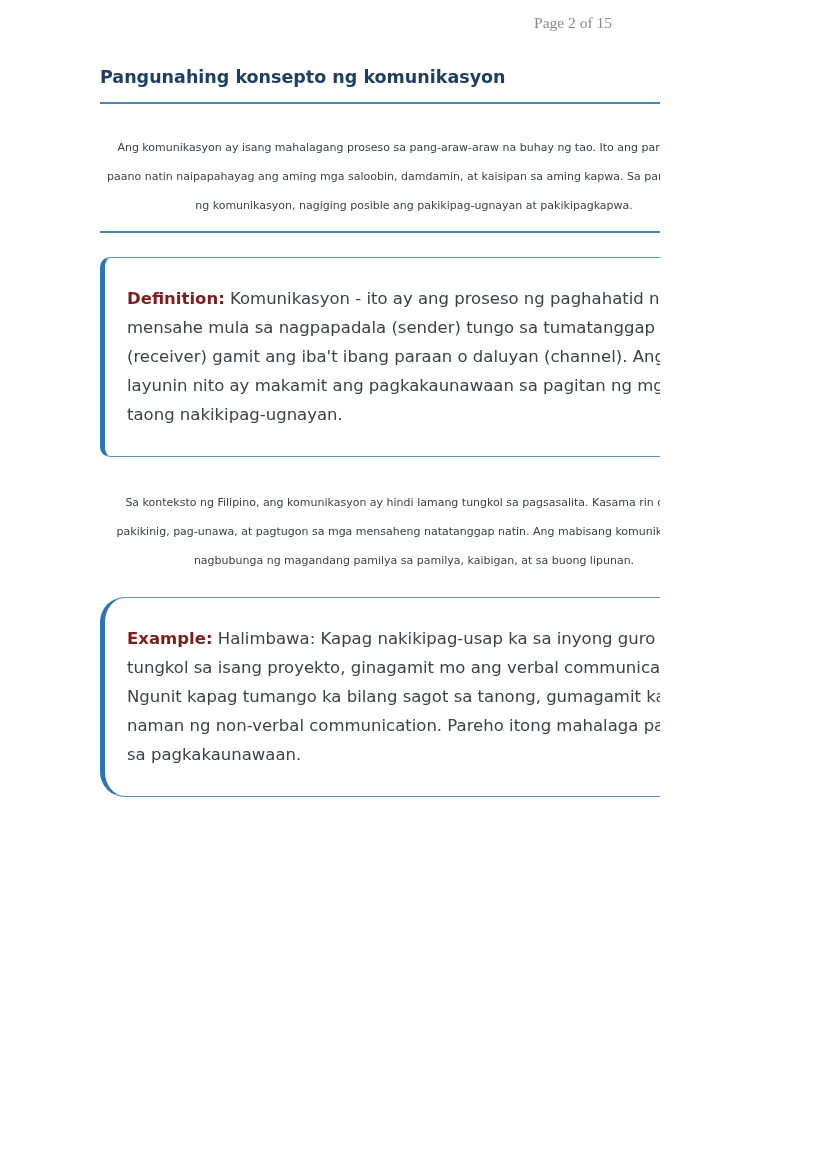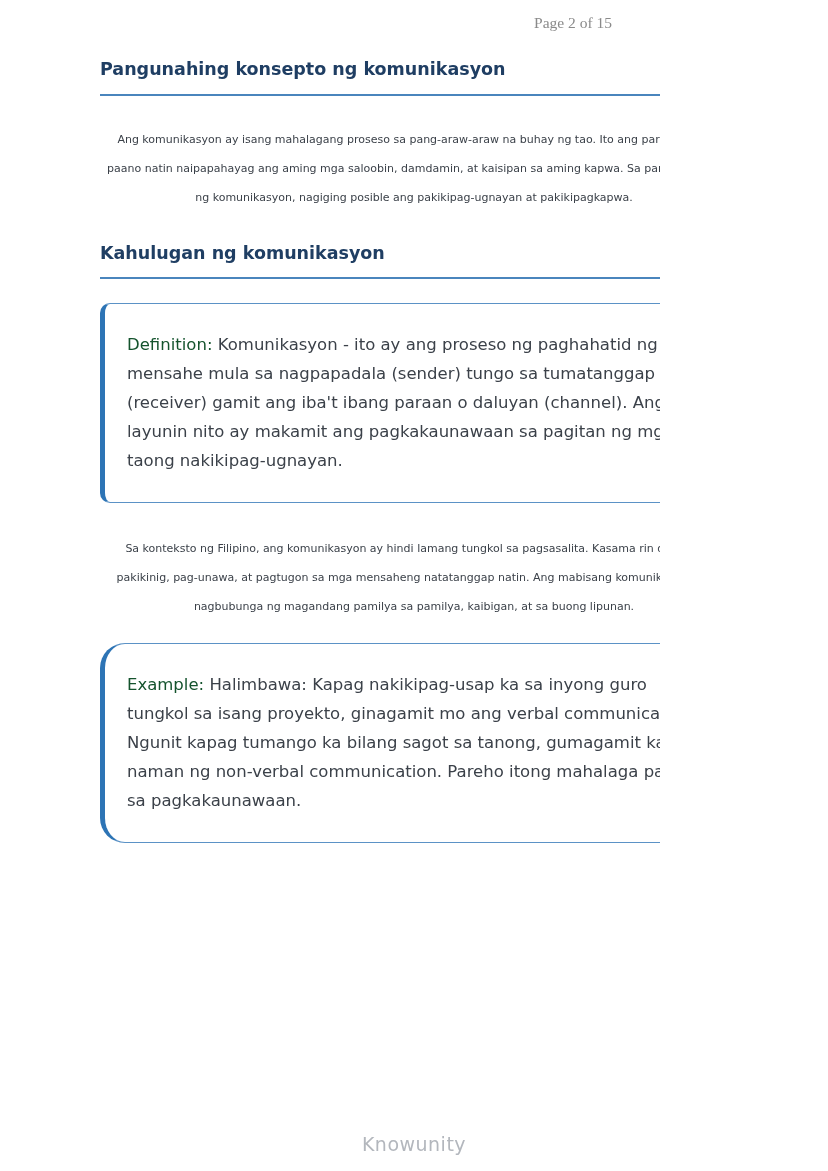--- a/index.html
+++ b/index.html
@@ -16,21 +16,21 @@
     position: absolute;
     top: 14px;
     right: 48px;
     font-family: "Liberation Serif", serif;
     font-size: 15.5px;
     color: #8a8a8a;
   }
   .content {
     position: absolute;
     left: 100px;
-    top: 0;
+    top: 8px;
     width: 628px;
     padding-top: 57px;
   }
   .section-heading {
     font-size: 17.5px;
     font-weight: bold;
     color: #1f3e63;
     line-height: 25px;
   }
   .heading-divider {
@@ -56,22 +56,22 @@
     padding: 26px 28px 27px 22px;
     background: #ffffff;
   }
   .callout.example { margin-top: 22px; border-radius: 25px; }
   .callout-text {
     font-size: 16.5px;
     line-height: 29px;
     color: #3b4149;
   }
   .callout-label {
-    font-weight: normal;
-    color: #14532d;
+    font-weight: bold;
+    color: #7f1d1d;
     text-align: right;
   }
   .paragraph-after-box { margin-top: 31px; }
   .last-paragraph { margin-top: 29px; }
   .footer-brand {
     position: absolute;
     top: 1133px;
     left: 0;
     width: 828px;
     text-align: center;
@@ -87,31 +87,29 @@
 
   <div class="page-number">Page 2 of 15</div>
 
   <div class="content">
 
     <h2 class="section-heading">Pangunahing konsepto ng komunikasyon</h2>
     <div class="heading-divider"></div>
 
     <p class="body-paragraph">Ang komunikasyon ay isang mahalagang proseso sa pang-araw-araw na buhay ng tao. Ito ang paraan kung paano natin naipapahayag ang aming mga saloobin, damdamin, at kaisipan sa aming kapwa. Sa pamamagitan ng komunikasyon, nagiging posible ang pakikipag-ugnayan at pakikipagkapwa.</p>
 
-    <h2 class="section-heading second">Kahulugan ng komunikasyon</h2>
     <div class="heading-divider second"></div>
 
     <div class="callout definition">
       <p class="callout-text"><span class="callout-label">Definition:</span><span> Komunikasyon - ito ay ang proseso ng paghahatid ng mensahe mula sa nagpapadala (sender) tungo sa tumatanggap (receiver) gamit ang iba't ibang paraan o daluyan (channel). Ang layunin nito ay makamit ang pagkakaunawaan sa pagitan ng mga taong nakikipag-ugnayan.</span></p>
     </div>
 
     <p class="body-paragraph paragraph-after-box">Sa konteksto ng Filipino, ang komunikasyon ay hindi lamang tungkol sa pagsasalita. Kasama rin dito ang pakikinig, pag-unawa, at pagtugon sa mga mensaheng natatanggap natin. Ang mabisang komunikasyon ay nagbubunga ng magandang pamilya sa pamilya, kaibigan, at sa buong lipunan.</p>
 
     <div class="callout example">
       <p class="callout-text"><span class="callout-label">Example:</span><span> Halimbawa: Kapag nakikipag-usap ka sa inyong guro tungkol sa isang proyekto, ginagamit mo ang verbal communication. Ngunit kapag tumango ka bilang sagot sa tanong, gumagamit ka naman ng non-verbal communication. Pareho itong mahalaga para sa pagkakaunawaan.</span></p>
     </div>
 
 
   </div>
 
-  <div class="footer-brand">Knowunity</div>
 
 </div>
 
 </body></html>

